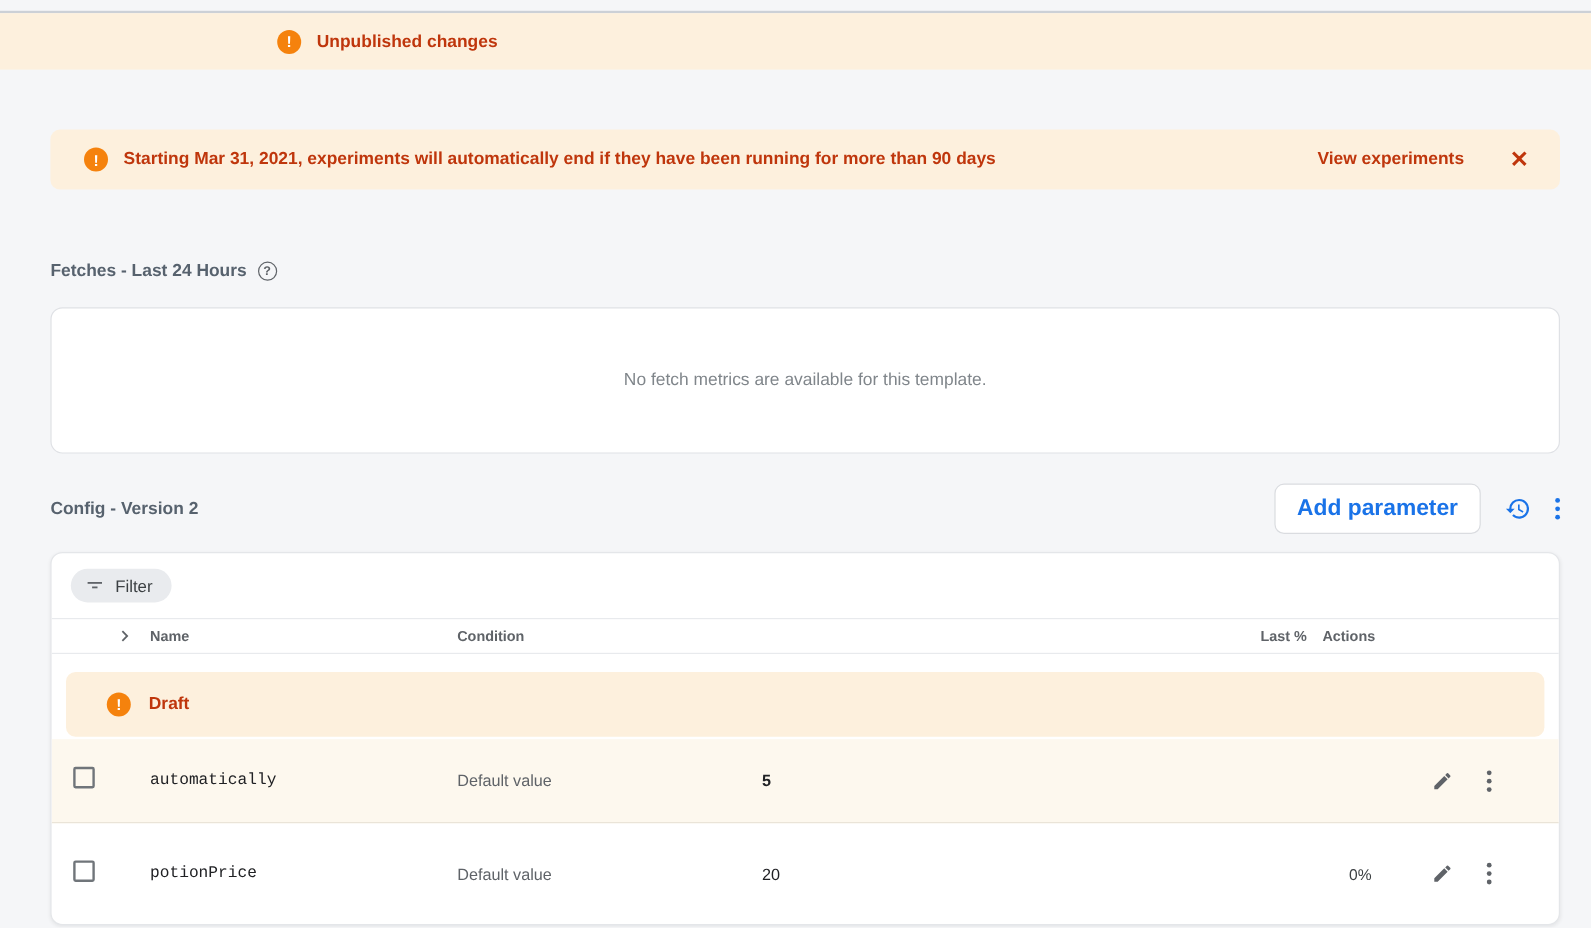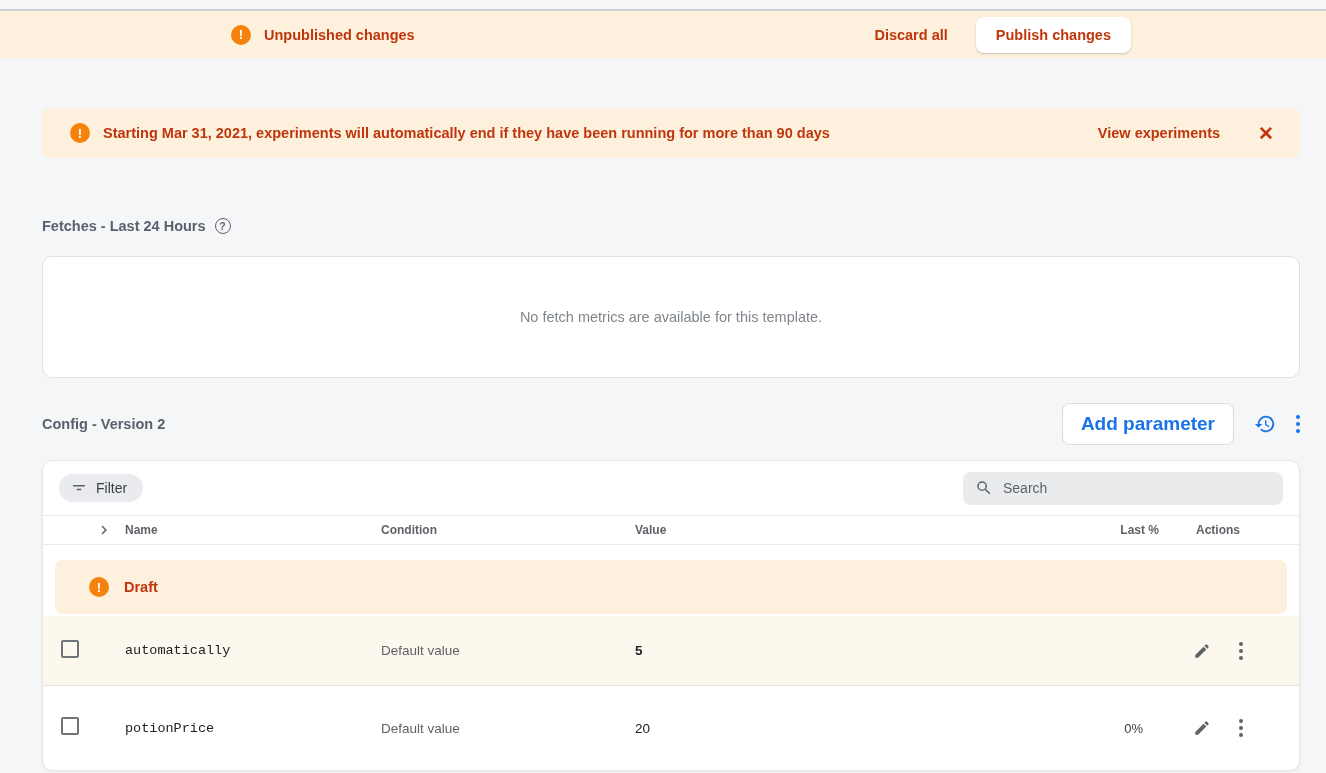--- a/index.html
+++ b/index.html
@@ -143,24 +143,20 @@
 </head>
 <body>
 
 <div class="top-strip"></div>
 
 <div class="publish-bar">
   <div class="publish-bar-left">
     <span class="warn-icon">!</span>
     <span class="caution-text">Unpublished changes</span>
   </div>
-  <div class="publish-bar-actions">
-    <button class="text-btn">Discard all</button>
-    <button class="publish-btn">Publish changes</button>
-  </div>
 </div>
 
 <div class="main">
 
   <div class="notice-banner">
     <span class="warn-icon">!</span>
     <span class="msg caution-text">Starting Mar 31, 2021, experiments will automatically end if they have been running for more than 90 days</span>
     <span class="notice-link">View experiments</span>
     <span class="notice-close">✕</span>
   </div>
@@ -198,37 +194,30 @@
   <div class="config-card">
 
     <div class="card-toolbar">
       <span class="filter-chip">
         <svg class="ic gray-ic" width="18" height="18" viewBox="0 0 24 24" style="color:#5f6368">
             <rect x="4" y="8" width="16" height="2"></rect>
             <rect x="9" y="13" width="6" height="2"></rect>
           </svg>
         <span>Filter</span>
       </span>
-      <div class="search-box">
-        <svg class="ic" width="18" height="18" viewBox="0 0 24 24" style="color:#5f6368;fill:#5f6368">
-            <path d="M15.5 14h-.79l-.28-.27A6.47 6.47 0 0 0 16 9.5 6.5 6.5 0 1 0 9.5 16c1.61 0 3.09-.59 4.23-1.57l.27.28v.79l5 4.99L20.49 19l-4.99-5zm-6 0A4.5 4.5 0 1 1 14 9.5 4.5 4.5 0 0 1 9.5 14z"></path>
-          </svg>
-        <input type="text" placeholder="Search" style="">
-      </div>
     </div>
 
     <div class="tgrid table-header">
       <span class="expand-chevron">
         <svg class="ic" width="18" height="18" viewBox="0 0 24 24" style="color:#5f6368;fill:#5f6368">
             <path d="M10 6 8.59 7.41 13.17 12l-4.58 4.59L10 18l6-6z"></path>
           </svg>
       </span>
       <span>Name</span>
       <span>Condition</span>
-      <span>Value</span>
       <span class="th-fetch">Last %</span>
       <span class="th-actions">Actions</span>
     </div>
 
     <div class="draft-banner">
       <span class="warn-icon">!</span>
       <span class="caution-text">Draft</span>
     </div>
 
     <div id="rows-container">

